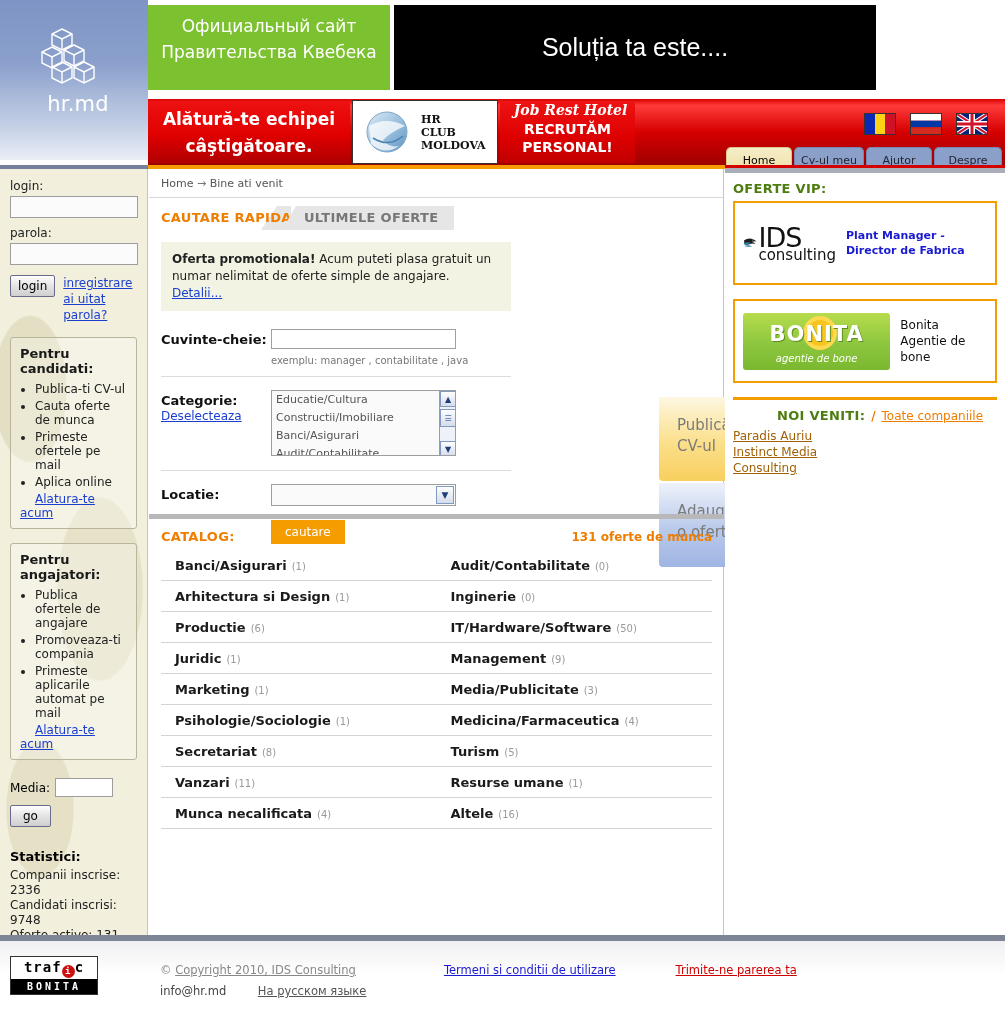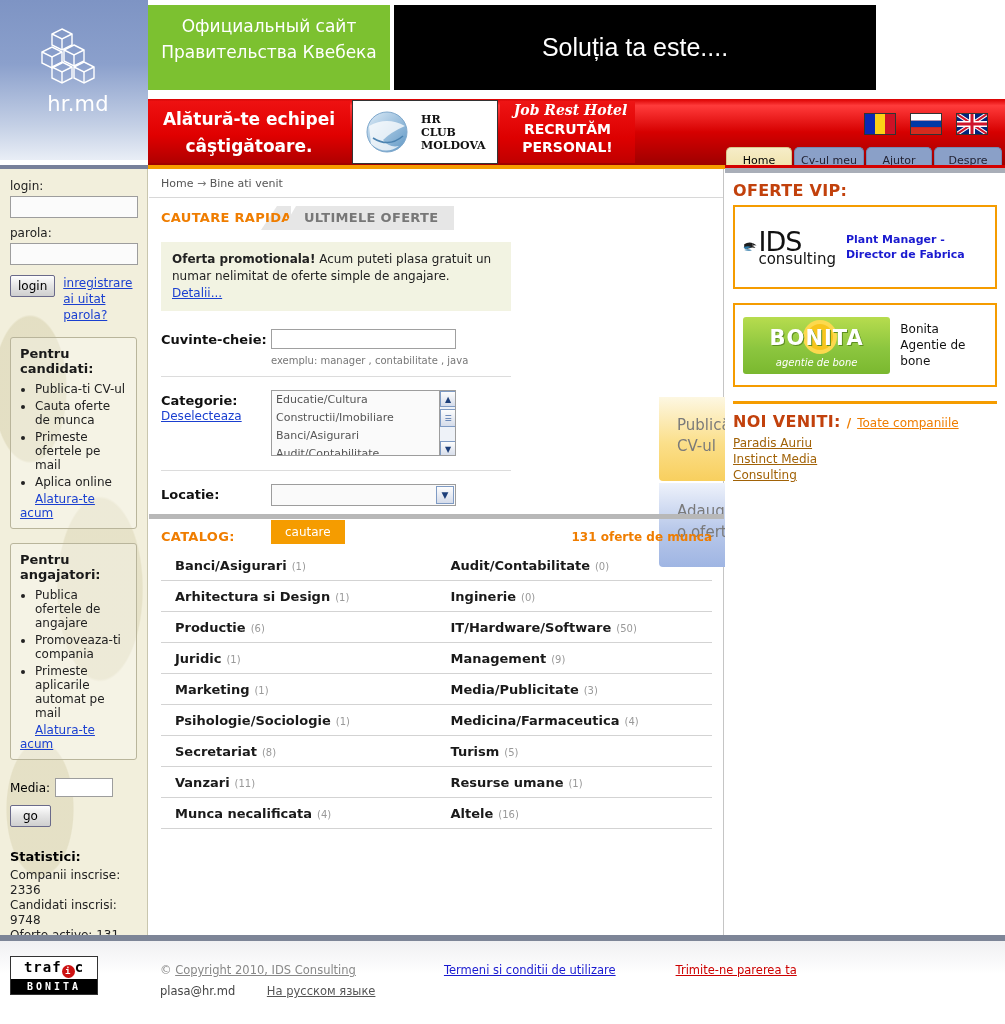--- a/index.html
+++ b/index.html
@@ -267,21 +267,21 @@
     font-family:"DejaVu Sans","Liberation Sans",sans-serif;
   }
   .cat-num { font-size:10px; color:#999; margin-left:5px; }
 
   
   .right-col {
     position:absolute; left:725px; top:173px; width:280px; height:762px; background:#fff;
     padding:8px 8px 0 8px;
   }
   .sec-title {
-    color:#c2410c; font-weight:bold; font-size:16px; letter-spacing:.3px; margin-bottom:5px;
+    color:#4d7c0f; font-weight:bold; font-size:13px; letter-spacing:.3px; margin-bottom:5px;
     font-family:"DejaVu Sans","Liberation Sans",sans-serif;
   }
   .vip-card {
     border:2px solid #f59c00; background:#fff; padding:8px;
     display:flex; align-items:center; gap:10px; margin-bottom:14px; height:84px;
   }
   .vip-logo-ids {
     width:146px; height:55px; background:#fff; position:relative; overflow:hidden;
     display:flex; align-items:center;
   }
@@ -309,21 +309,21 @@
     position:absolute; left:64px; top:7px; width:26px; height:26px; border-radius:50%;
     background:#f7c51e; box-shadow:0 0 0 4px #fcd94e;
   }
   .bonita-sub {
     position:absolute; left:0; right:0; bottom:6px; text-align:center;
     font-size:10px; color:#fff; font-style:italic;
   }
   .vip-text-plain { font-size:12px; color:#111; line-height:16px; }
   .orange-rule { height:3px; background:#f59c00; margin:6px 0 8px 0; }
   .newcos a { display:block; color:#a16207; text-decoration:underline; font-size:12px; line-height:16px; }
-  .newcos-head { display:flex; gap:6px; align-items:baseline; margin-bottom:4px;}
+  .newcos-head { display:flex; gap:6px; align-items:baseline; margin-bottom:4px;margin-left:44px;}
   .newcos-head .slash { color:#ef7d00; font-weight:bold; }
   a.orange-link { color:#ef7d00; text-decoration:underline; font-size:12px; font-weight:normal; }
 
   
   .footer-rule { position:absolute; left:0; top:935px; width:1005px; height:6px; background:#7d8597; }
   .footer {
     position:absolute; left:0; top:941px; width:1005px; height:83px;
     background:linear-gradient(180deg,#f0f0f2 0%,#ffffff 40%);
   }
   .traffic-badge {
@@ -673,19 +673,19 @@
       <div class="tb-bot">BONITA</div>
     </div>
 
     <div class="footer-links">
       <div class="fl-row1">
         <span class="fcopy"><span>© </span><a href="#">Copyright 2010, IDS Consulting</a></span>
         <a class="fl-terms" href="#">Termeni si conditii de utilizare</a>
         <a class="fl-feedback" href="#">Trimite-ne parerea ta</a>
       </div>
       <div class="fl-row2">
-        <span>plasa@hr.md</span>
+        <span>info@hr.md</span>
         <a href="#">На русском языке</a>
       </div>
     </div>
   </div>
 
 </div>
 
 </body></html>

